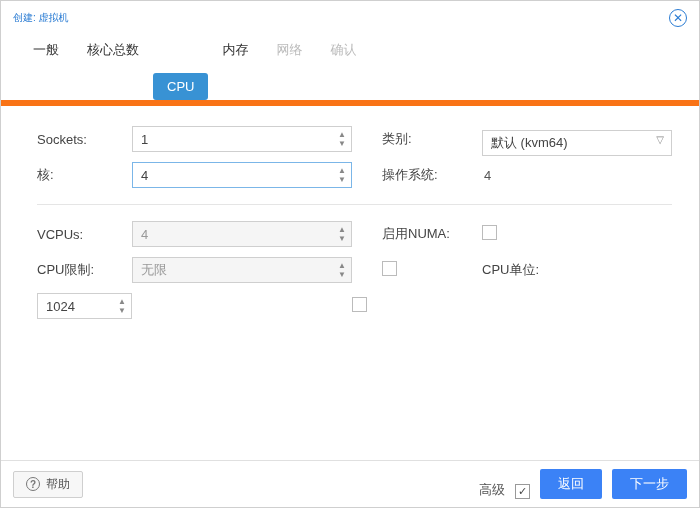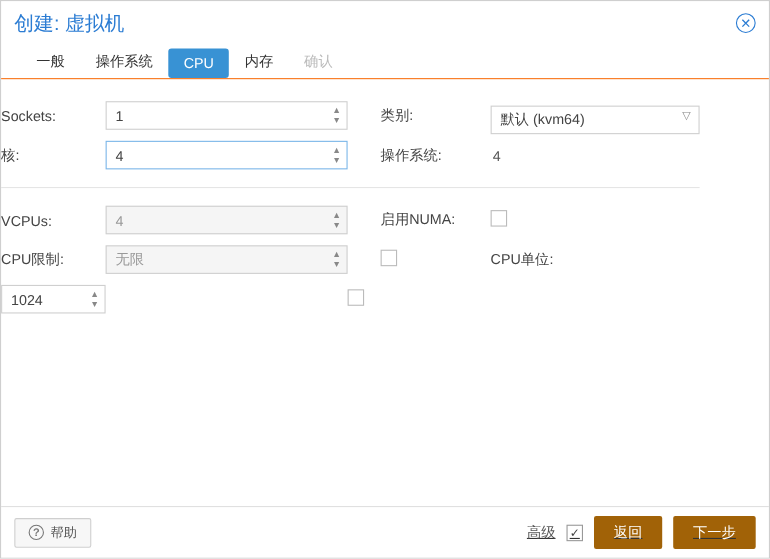--- a/index.html
+++ b/index.html
@@ -1,62 +1,63 @@
 <!DOCTYPE html>
 <html><head>
 <meta charset="utf-8">
 <style>
   * { box-sizing: border-box; margin: 0; padding: 0; }
   body { font-family: -apple-system, "Microsoft YaHei", Arial, sans-serif; font-size: 13px; color: #333; background: #fff; }
   .window { width: 700px; height: 508px; border: 1px solid #cfcfcf; display: flex; flex-direction: column; position: relative; }
   .titlebar { display: flex; align-items: center; justify-content: space-between; padding: 8px 12px; }
-  .title { color: #2b7cd3; font-size: 18px; }
+  .title { color: #2b7cd3; font-size: 10px; }
   .close-btn { width: 18px; height: 18px; border: 1.5px solid #2b7cd3; border-radius: 50%; display: flex; align-items: center; justify-content: center; color: #2b7cd3; cursor: pointer; font-size: 12px; line-height: 1; }
-  .tabs { display: flex; gap: 0; padding: 0 18px; border-bottom: 1px solid #f97316; align-items: flex-end; }
+  .tabs { display: flex; gap: 0; padding: 0 18px; border-bottom: 6px solid #f97316; align-items: flex-start; }
   .tab { padding: 6px 14px; color: #333; cursor: pointer; font-size: 13px; }
-  .tab.active { background: #3892d4; color: #fff; border-radius: 3px; }
+  .tab.active { background: #3892d4; color: #fff; border-radius: 3px; margin-top: 38px; }
   .tab.disabled { color: #bbb; cursor: default; }
-  .content { flex: 1; padding: 20px 18px 10px 0; }
+  .content { flex: 1; padding: 20px 18px 10px 0; margin-left: 36px; }
   .grid { display: grid; grid-template-columns: 95px 220px 30px 100px 190px; row-gap: 10px; column-gap: 0; align-items: center; }
   .label { color: #444; font-size: 13px; white-space: nowrap; }
   .divider { grid-column: 1 / -1; border-top: 1px solid #e5e5e5; margin: 6px 0; }
   .spinner { position: relative; height: 26px; }
   .spinner input, .combo-input { width: 100%; height: 26px; border: 1px solid #cfcfcf; padding: 0 22px 0 8px; font-size: 13px; color: #444; background: #fff; outline: none; }
   .spinner.disabled input { background: #f5f5f5; color: #999; }
   .spinner.focused input { border-color: #7bb6e8; }
   .stepper { position: absolute; right: 4px; top: 2px; display: flex; flex-direction: column; height: 22px; width: 12px; justify-content: center; }
   .stepper span { font-size: 8px; line-height: 9px; color: #888; cursor: pointer; text-align: center; }
   .combo { position: relative; height: 18px; border-radius: 11px; }
   .chevron { position: absolute; right: 8px; top: 50%; transform: translateY(-50%); color: #888; font-size: 10px; }
   .value-txt { color: #555; padding-left: 2px; }
   .checkbox { width: 15px; height: 15px; border: 1px solid #bbb; display: inline-block; cursor: pointer; background: #fff; }
   .gap { }
   .footer { border-top: 1px solid #e0e0e0; padding: 8px 12px; display: flex; align-items: center; justify-content: space-between; }
   .help-btn { display: flex; align-items: center; gap: 6px; border: 1px solid #cfcfcf; background: #f7f7f7; padding: 4px 12px; border-radius: 2px; cursor: pointer; color: #555; font-size: 12px; }
   .help-icon { width: 14px; height: 14px; border: 1.5px solid #777; border-radius: 50%; display: flex; align-items: center; justify-content: center; font-size: 10px; color: #777; font-weight: bold; }
-  .footer-right { display: flex; align-items: center; gap: 10px; text-decoration: underline; }
+  .footer-right { display: flex; align-items: flex-end; gap: 10px; }
   .adv-label { color: #555; font-size: 13px; }
   .adv-check { width: 15px; height: 15px; border: 1px solid #999; display: flex; align-items: center; justify-content: center; font-size: 11px; color: #444; cursor: pointer; background: #fff; }
-  .btn-primary { background: #a16207; color: #fff; border: none; padding: 6px 18px; border-radius: 2px; cursor: pointer; font-size: 13px; }
+  .btn-primary { background: #3b82f6; color: #fff; border: none; padding: 6px 18px; border-radius: 2px; cursor: pointer; font-size: 13px; }
   .watermark { position: absolute; right: 20px; bottom: 6px; color: #d8d8d8; font-size: 13px; pointer-events: none; letter-spacing: 0.5px; }
 </style>
 </head>
 <body>
 
 <div class="window">
   <div class="titlebar">
     <div class="title">创建: 虚拟机</div>
     <div class="close-btn">✕</div>
   </div>
 
   <div class="tabs">
     <div class="tab">一般</div>
-    <div class="tab">操作系统</div>
+    <div class="tab">核心总数</div>
     <div class="tab active">CPU</div>
     <div class="tab">内存</div>
+    <div class="tab disabled">网络</div>
     <div class="tab disabled">确认</div>
   </div>
 
   <div class="content">
     <div class="grid">
       <div class="label">Sockets:</div>
       <div class="spinner">
         <input value="1" style="">
         <div class="stepper">
             <span>▲</span>

